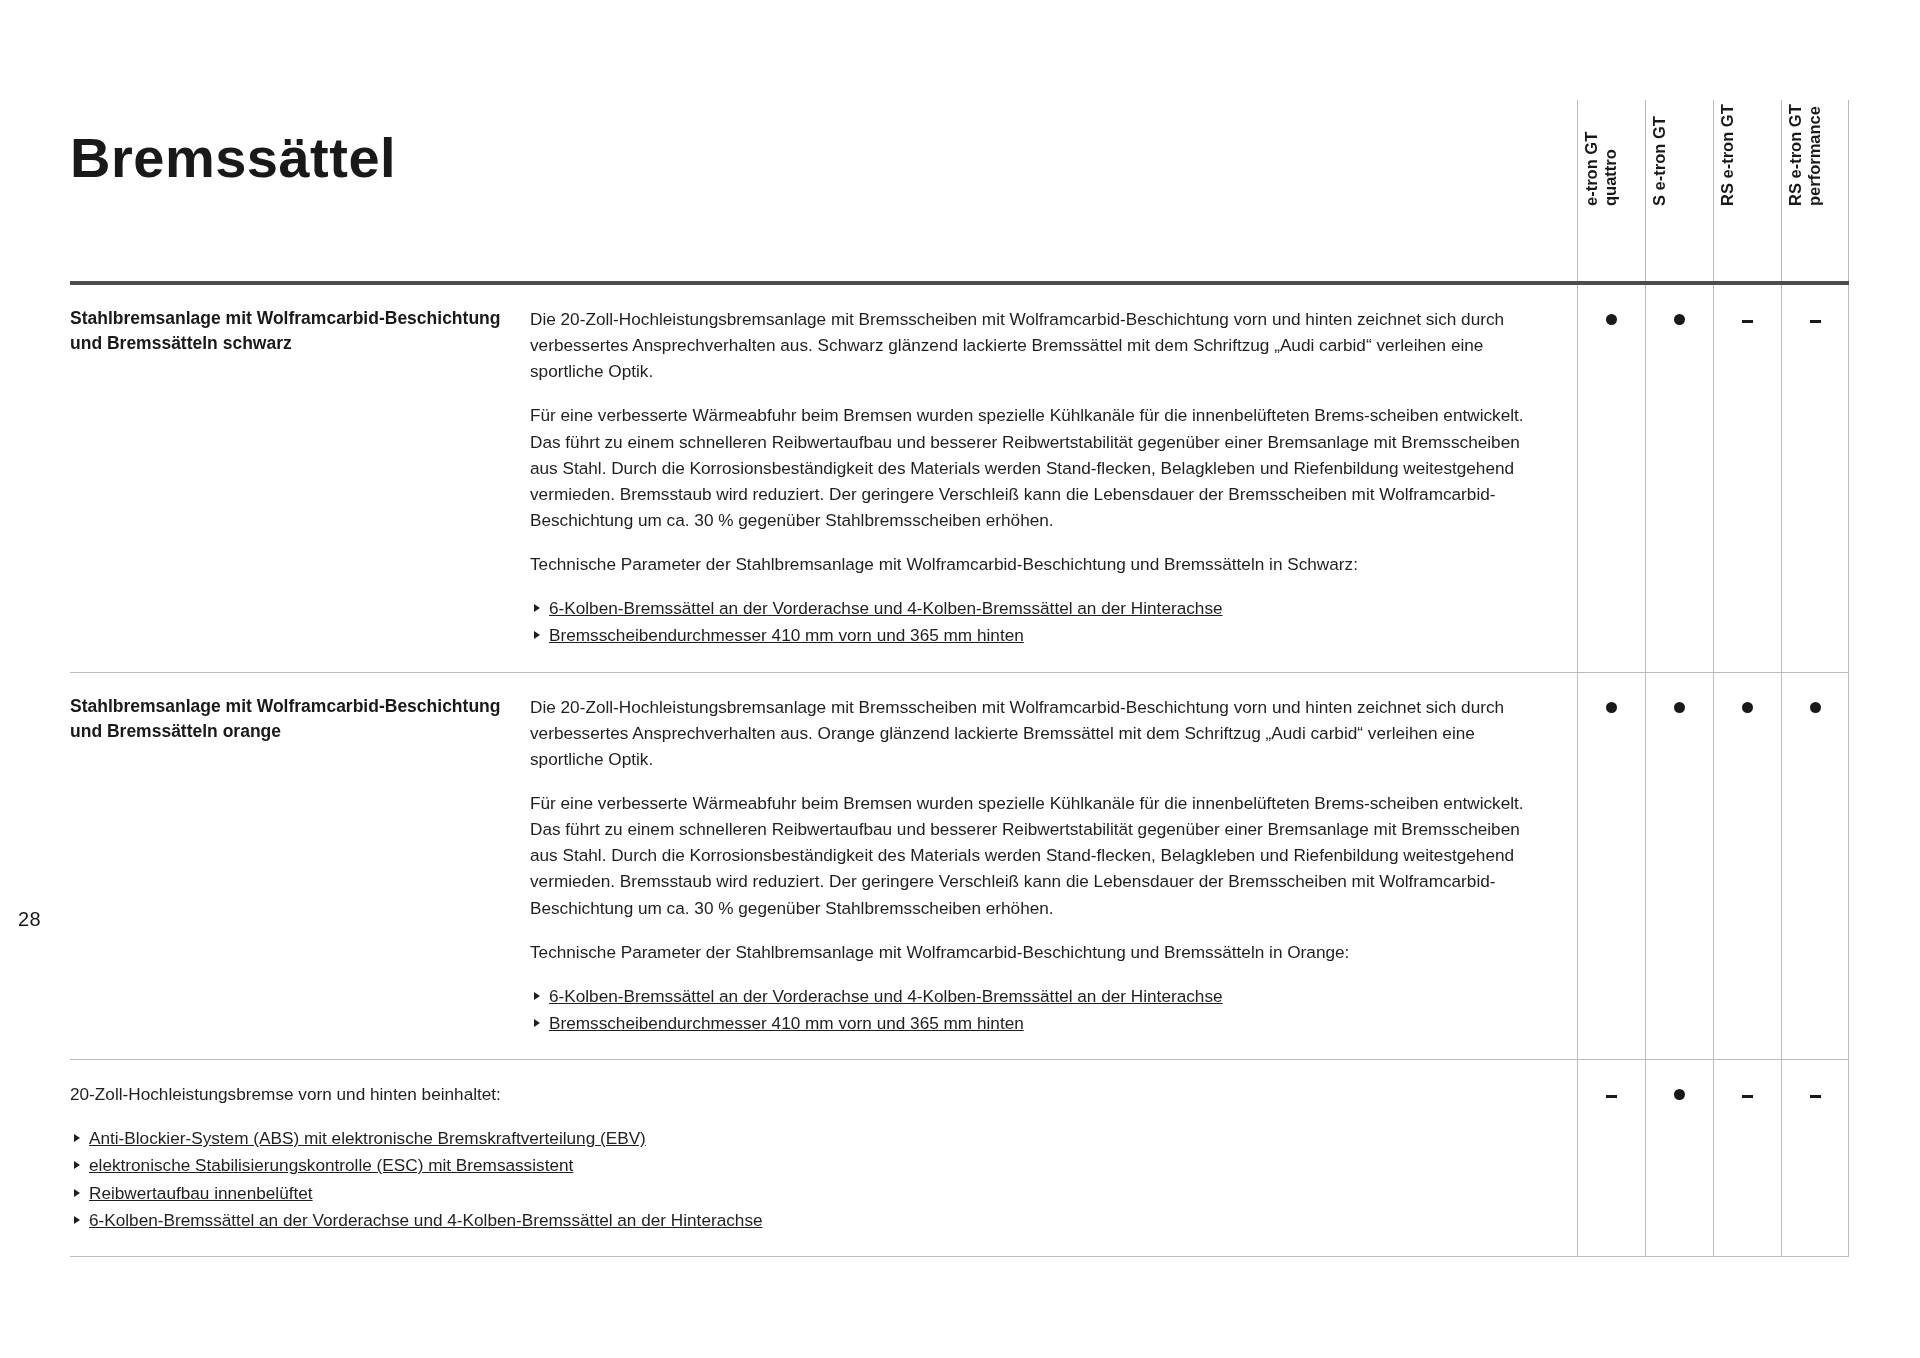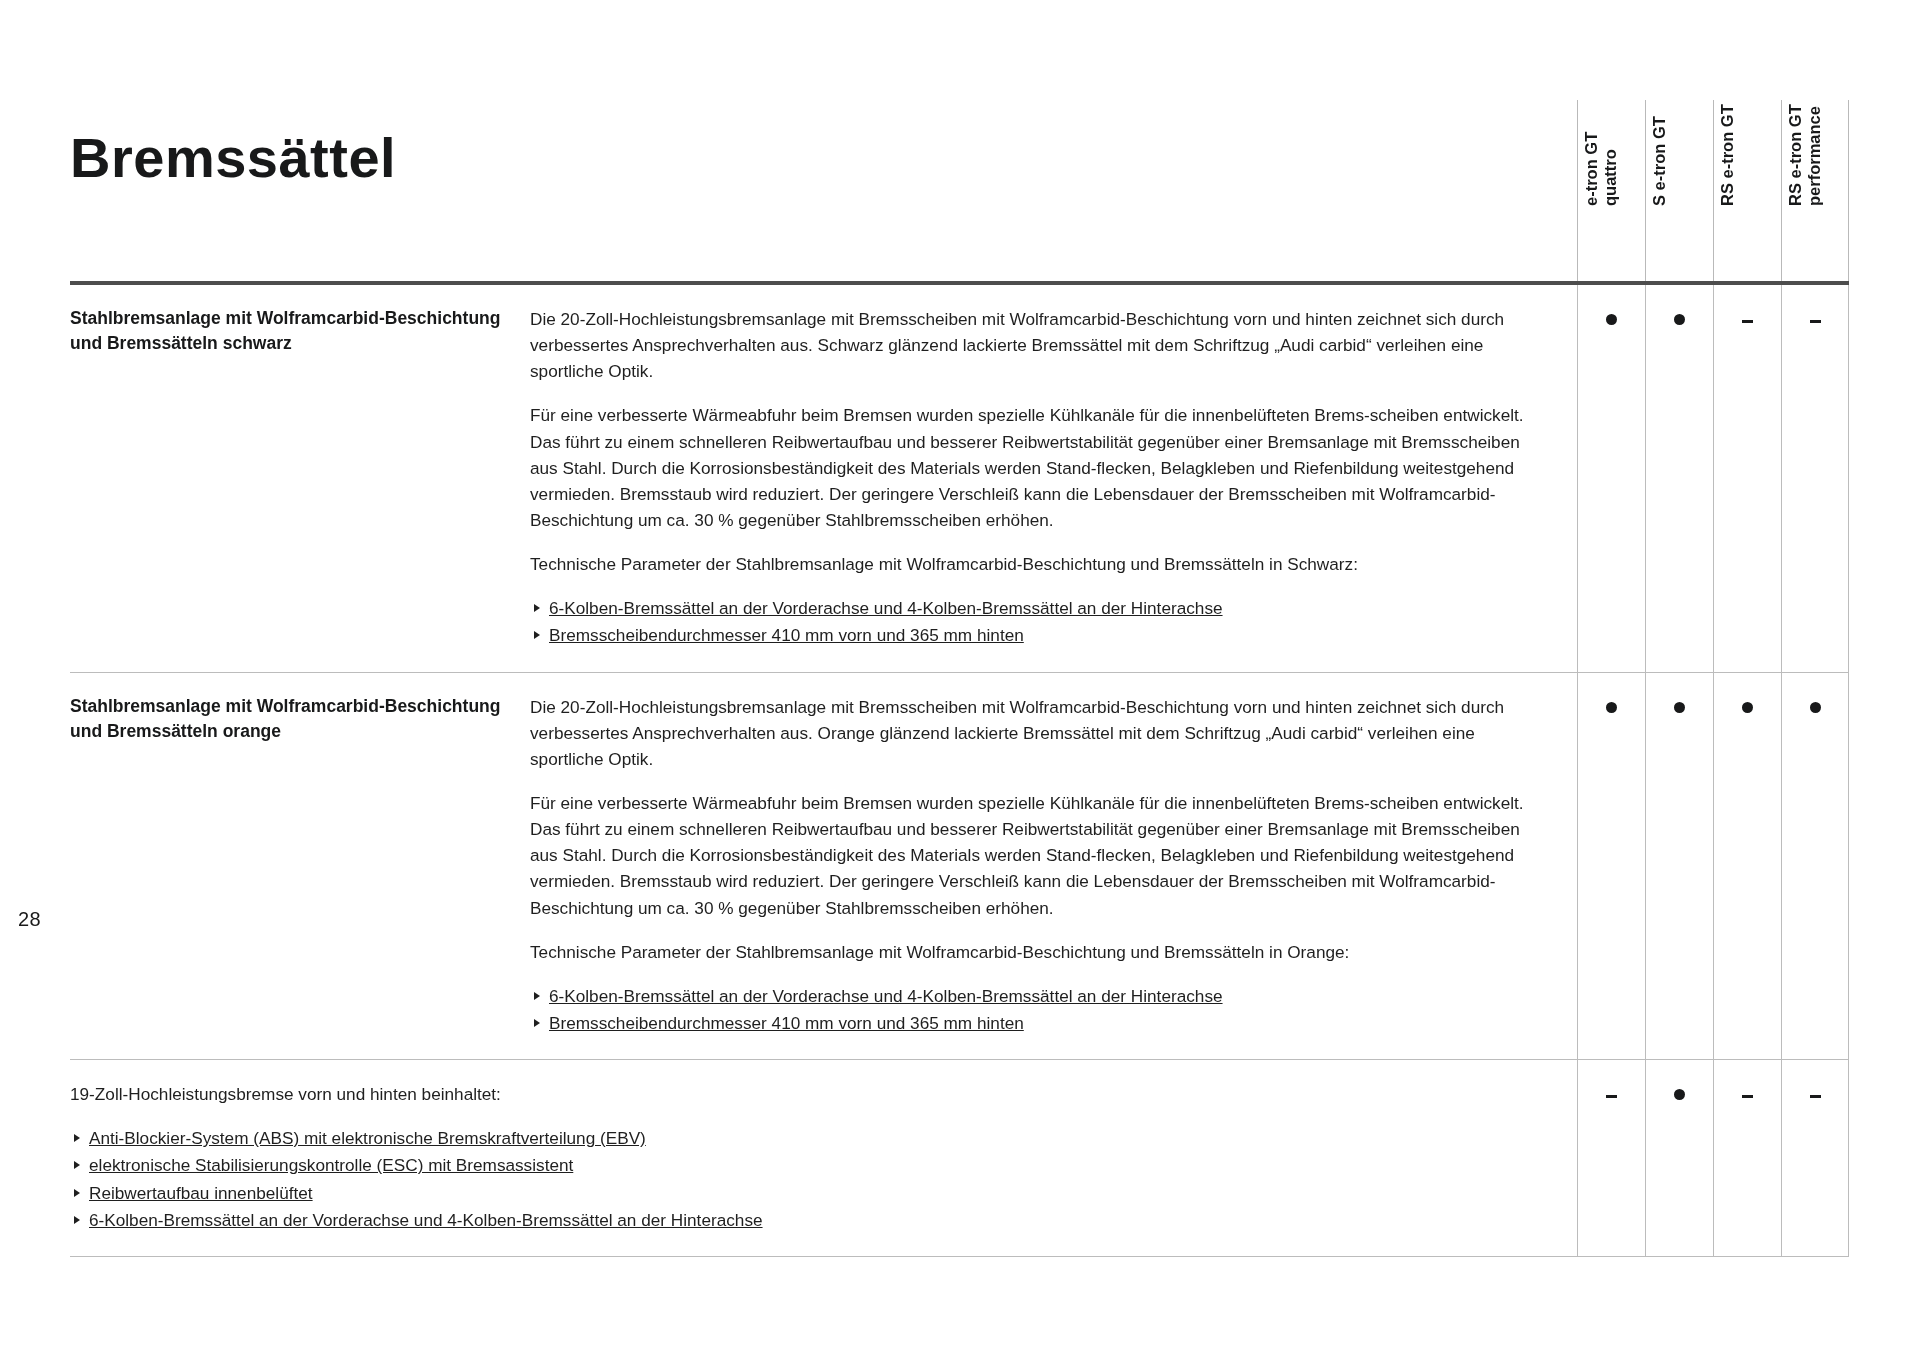--- a/index.html
+++ b/index.html
@@ -266,21 +266,21 @@
         </div>
         <div class="marks">
           <div class="mark-cell"><span class="dot"></span></div>
           <div class="mark-cell"><span class="dot"></span></div>
           <div class="mark-cell"><span class="dot"></span></div>
           <div class="mark-cell"><span class="dot"></span></div>
         </div>
       </div>
       <div class="row">
         <div class="cell-desc">
-          <p class="intro-line">19-Zoll-Hochleistungsbremse vorn und hinten beinhaltet:</p>
+          <p class="intro-line">20-Zoll-Hochleistungsbremse vorn und hinten beinhaltet:</p>
           <ul>
             <li>Anti-Blockier-System (ABS) mit elektronische Bremskraftverteilung (EBV)</li>
             <li>elektronische Stabilisierungskontrolle (ESC) mit Bremsassistent</li>
             <li>Reibwertaufbau innenbelüftet</li>
             <li>6-Kolben-Bremssättel an der Vorderachse und 4-Kolben-Bremssättel an der Hinterachse</li>
           </ul>
         </div>
         <div class="marks">
           <div class="mark-cell"><span class="dash"></span></div>
           <div class="mark-cell"><span class="dot"></span></div>

